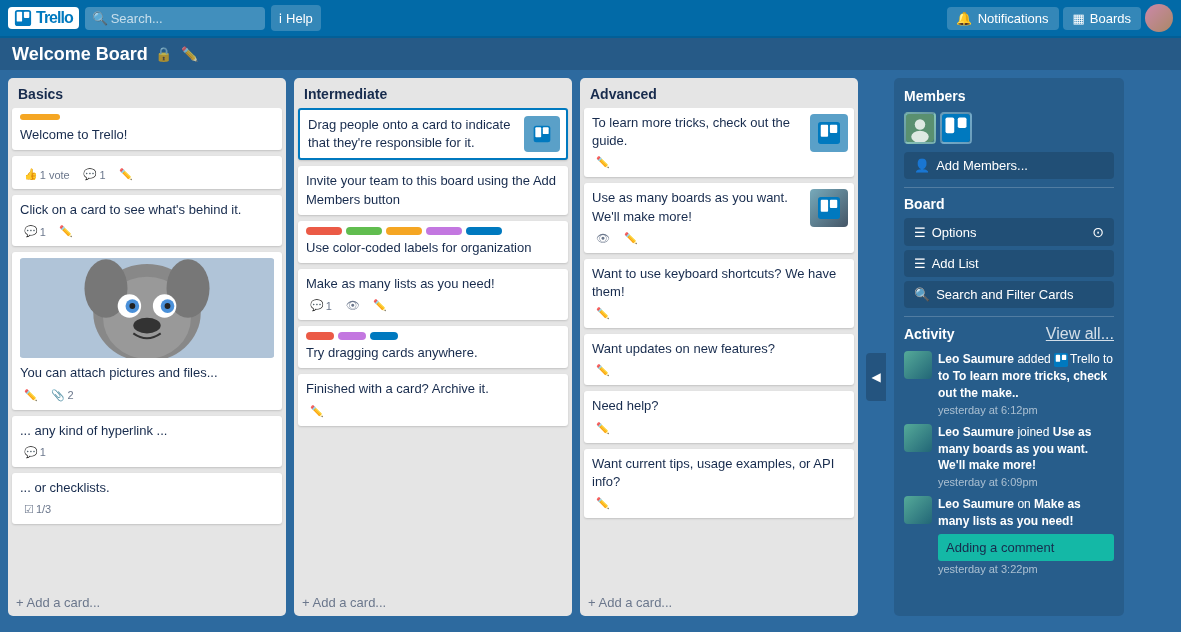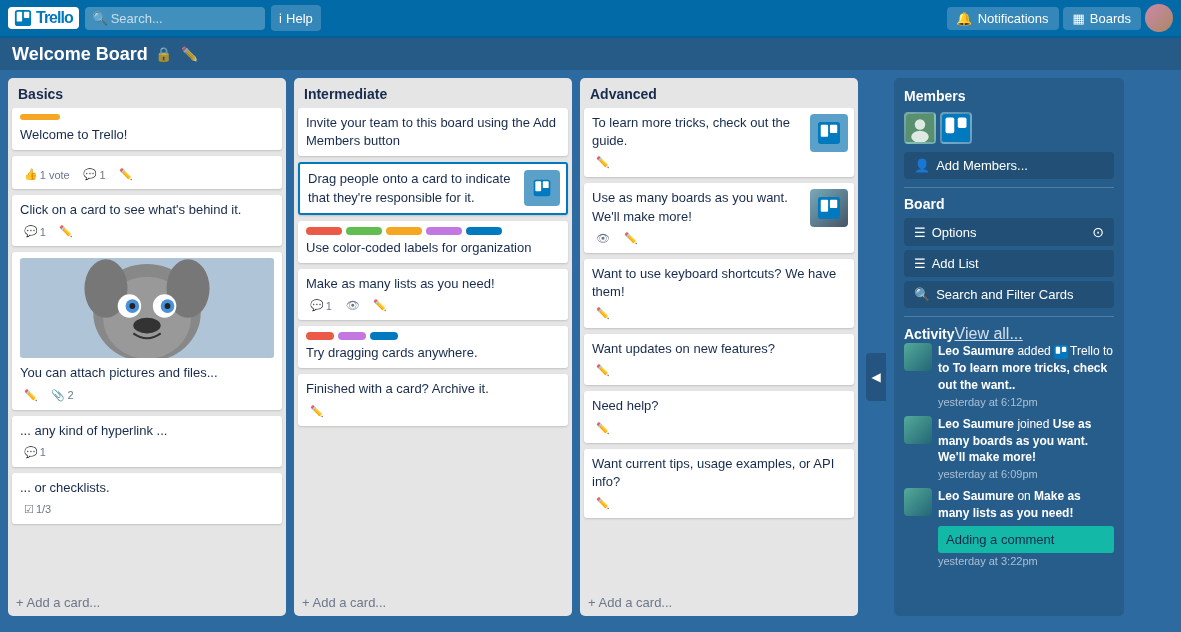--- a/index.html
+++ b/index.html
@@ -242,21 +242,22 @@
       color: #fff;
       font-size: 14px;
       font-weight: 700;
       margin-bottom: 6px;
     }
     .activity-section { margin-top: 8px; }
     .activity-title {
       color: #fff;
       font-size: 14px;
       font-weight: 700;
-      display: flex; align-items: center; justify-content: flex-start;
+      display: flex; align-items: center; justify-content: space-between;
+      margin-bottom: 8px;
     }
     .activity-view-all {
       font-size: 16px; font-weight: normal; color: rgba(255,255,255,0.8);
       cursor: pointer; text-decoration: underline;
     }
     .activity-item {
       display: flex; gap: 6px; margin-bottom: 8px;
     }
     .activity-avatar {
       width: 28px; height: 28px; border-radius: 4px;
@@ -424,33 +425,33 @@
       <span>Add a card...</span>
     </div>
   </div>
 
   <div class="list">
     <div class="list-header">
       <span>Intermediate</span>
     </div>
     <div class="list-cards">
 
-      <div class="card">
-        <div class="card-title">Invite your team to this board using the Add Members button</div>
-      </div>
-
       <div class="card card-active" style="padding-right: 50px;">
         <div class="card-title">Drag people onto a card to indicate that they're responsible for it.</div>
         <div style="position:absolute;right:6px;top:6px;width:36px;height:36px;border-radius:4px;background:#5aa0c8;display:flex;align-items:center;justify-content:center;">
           <svg viewBox="0 0 24 24" width="20" height="20" fill="white">
             <rect x="2" y="2" width="20" height="20" rx="3" fill="#0079bf"></rect>
             <rect x="4" y="4" width="7" height="12" rx="1" fill="white"></rect>
             <rect x="13" y="4" width="7" height="8" rx="1" fill="white"></rect>
           </svg>
         </div>
+      </div>
+
+      <div class="card">
+        <div class="card-title">Invite your team to this board using the Add Members button</div>
       </div>
 
       <div class="card">
         <div class="card-labels-row">
           <span class="card-label-small" style="background:#eb5a46;"></span>
           <span class="card-label-small" style="background:#61bd4f;"></span>
           <span class="card-label-small" style="background:#f5a623;"></span>
           <span class="card-label-small" style="background:#c377e0;"></span>
           <span class="card-label-small" style="background:#0079bf;"></span>
         </div>
@@ -629,21 +630,21 @@
             <span> added </span>
             <span style="display:inline-flex;align-items:center;gap:2px;vertical-align:middle;">
               <svg viewBox="0 0 16 16" width="14" height="14">
                 <rect width="16" height="16" rx="2" fill="#0079bf"></rect>
                 <rect x="2" y="2" width="5" height="8" rx="1" fill="white"></rect>
                 <rect x="9" y="2" width="5" height="6" rx="1" fill="white"></rect>
               </svg>
               <span>Trello</span>
             </span>
             <span> to </span>
-            <strong>to To learn more tricks, check out the want..</strong>
+            <strong>to To learn more tricks, check out the make..</strong>
           </div>
           <div class="activity-time">yesterday at 6:12pm</div>
         </div>
       </div>
 
       <div class="activity-item">
         <div class="activity-avatar" style="background:linear-gradient(135deg,#5a9,#267);"></div>
         <div>
           <div class="activity-text">
             <strong>Leo Saumure</strong>

